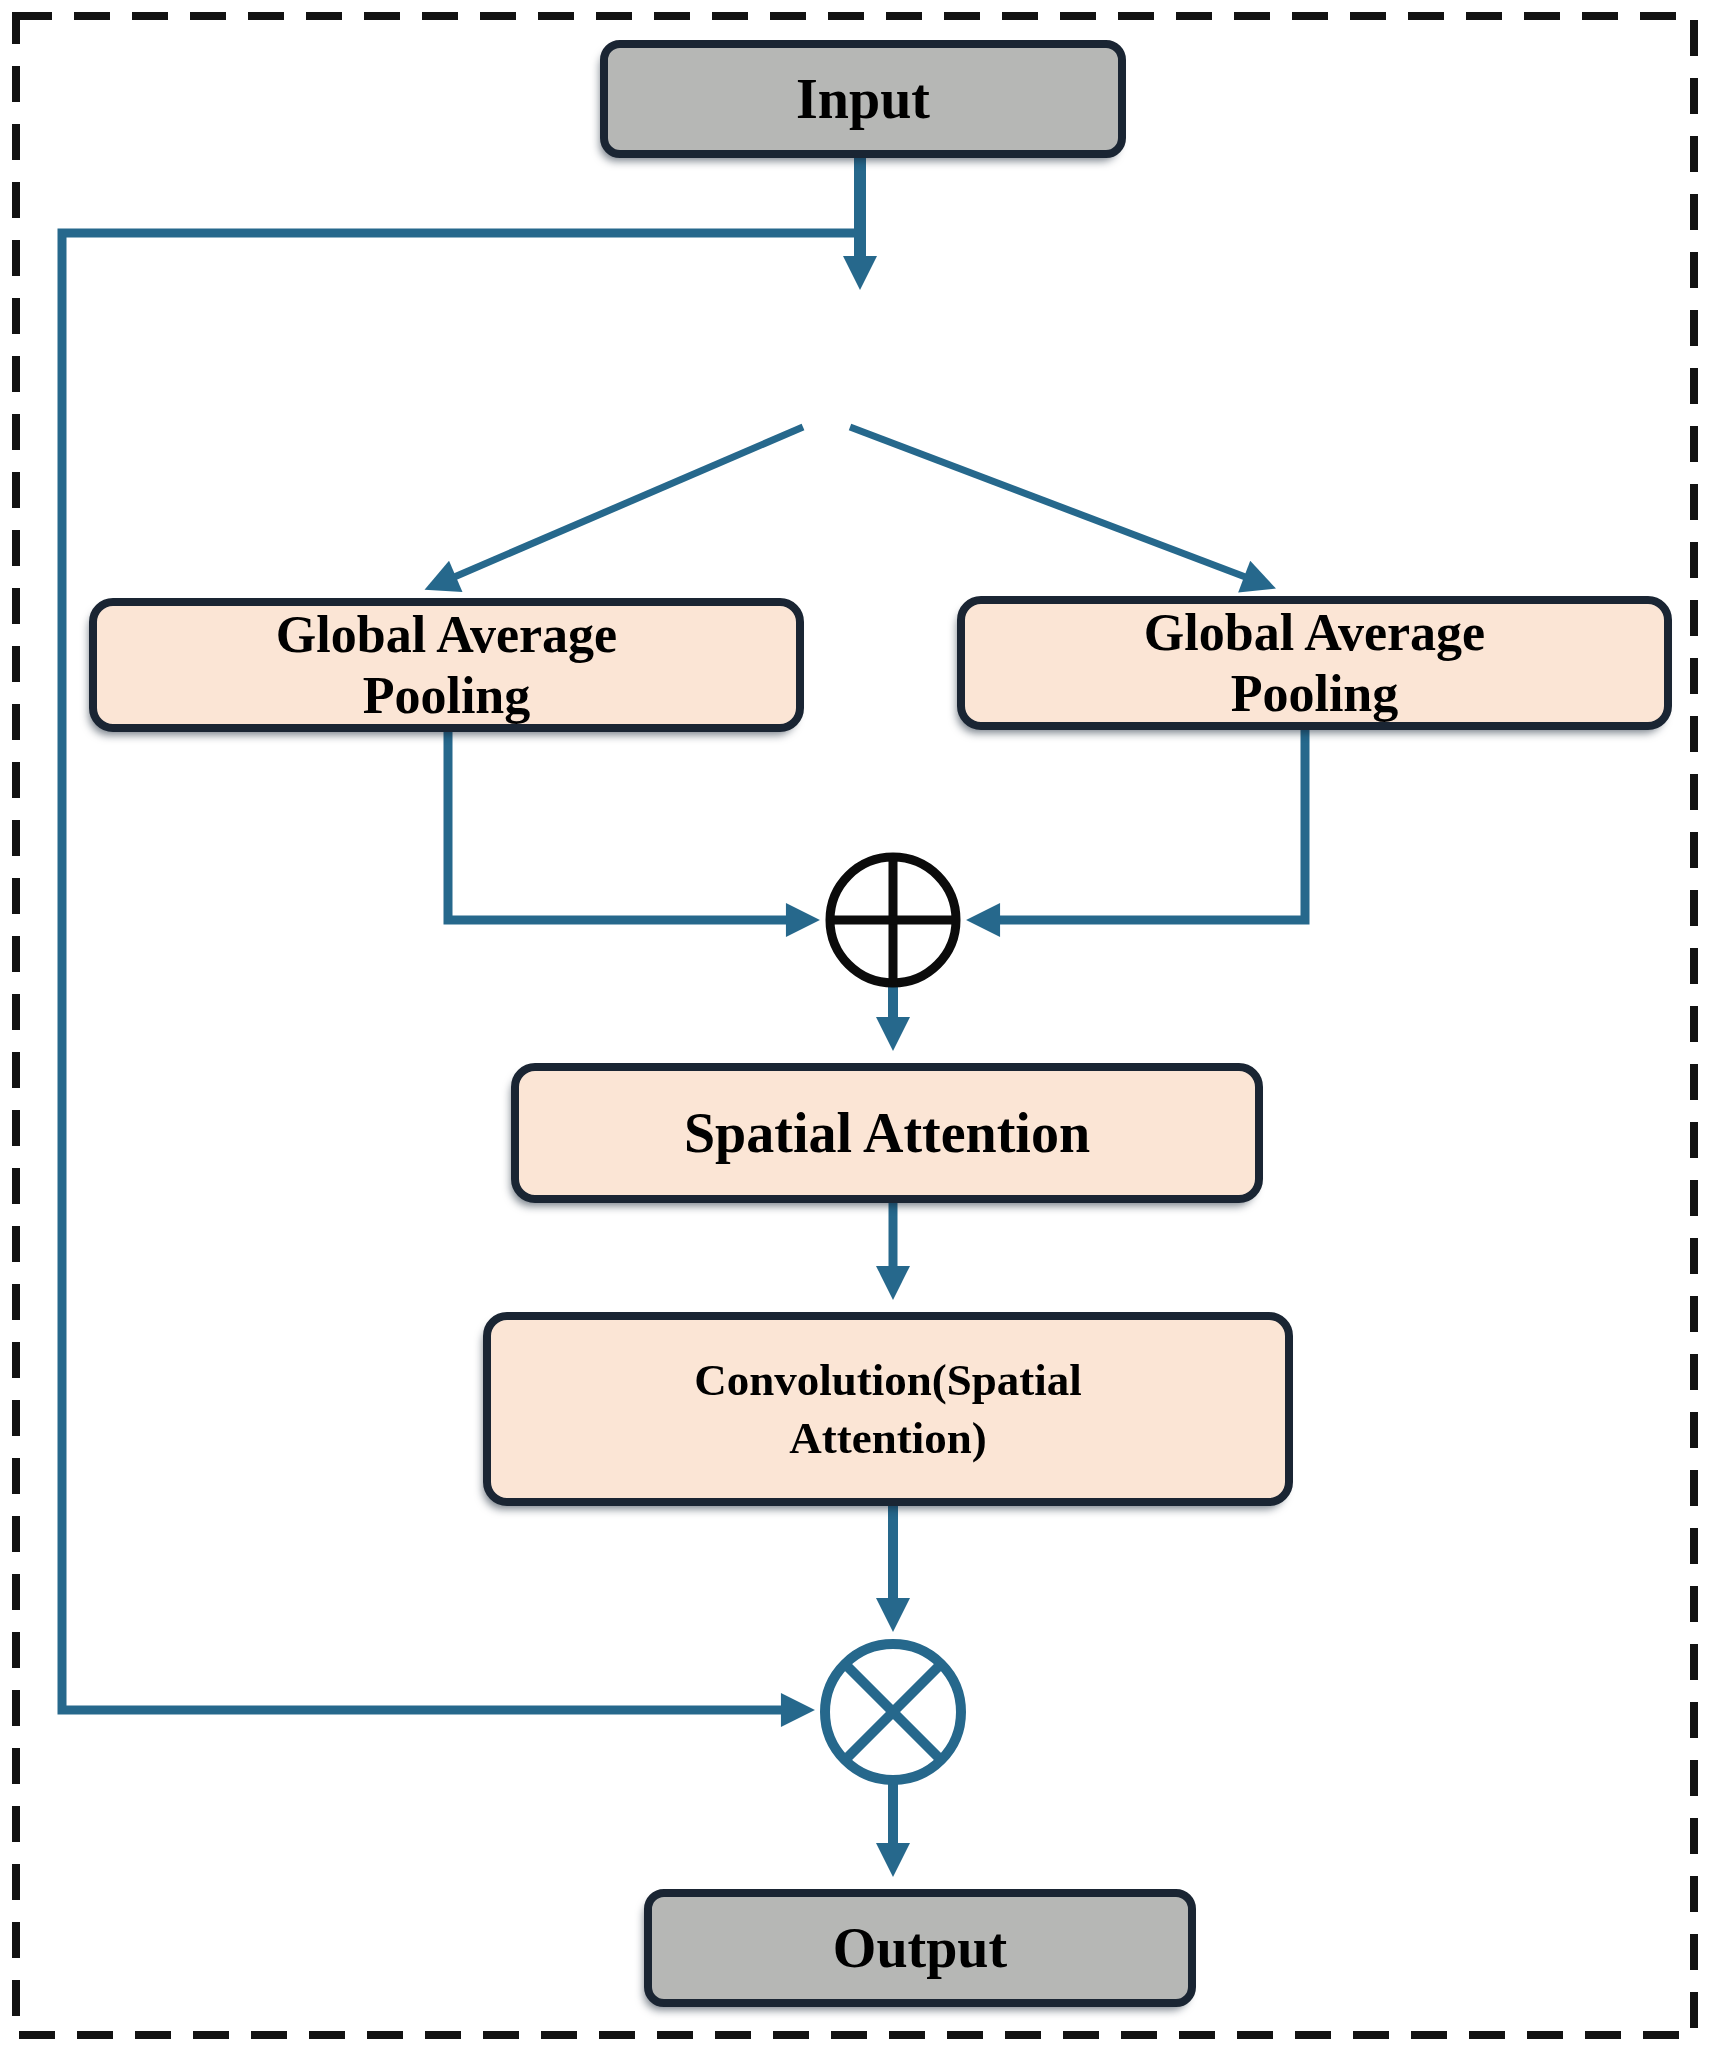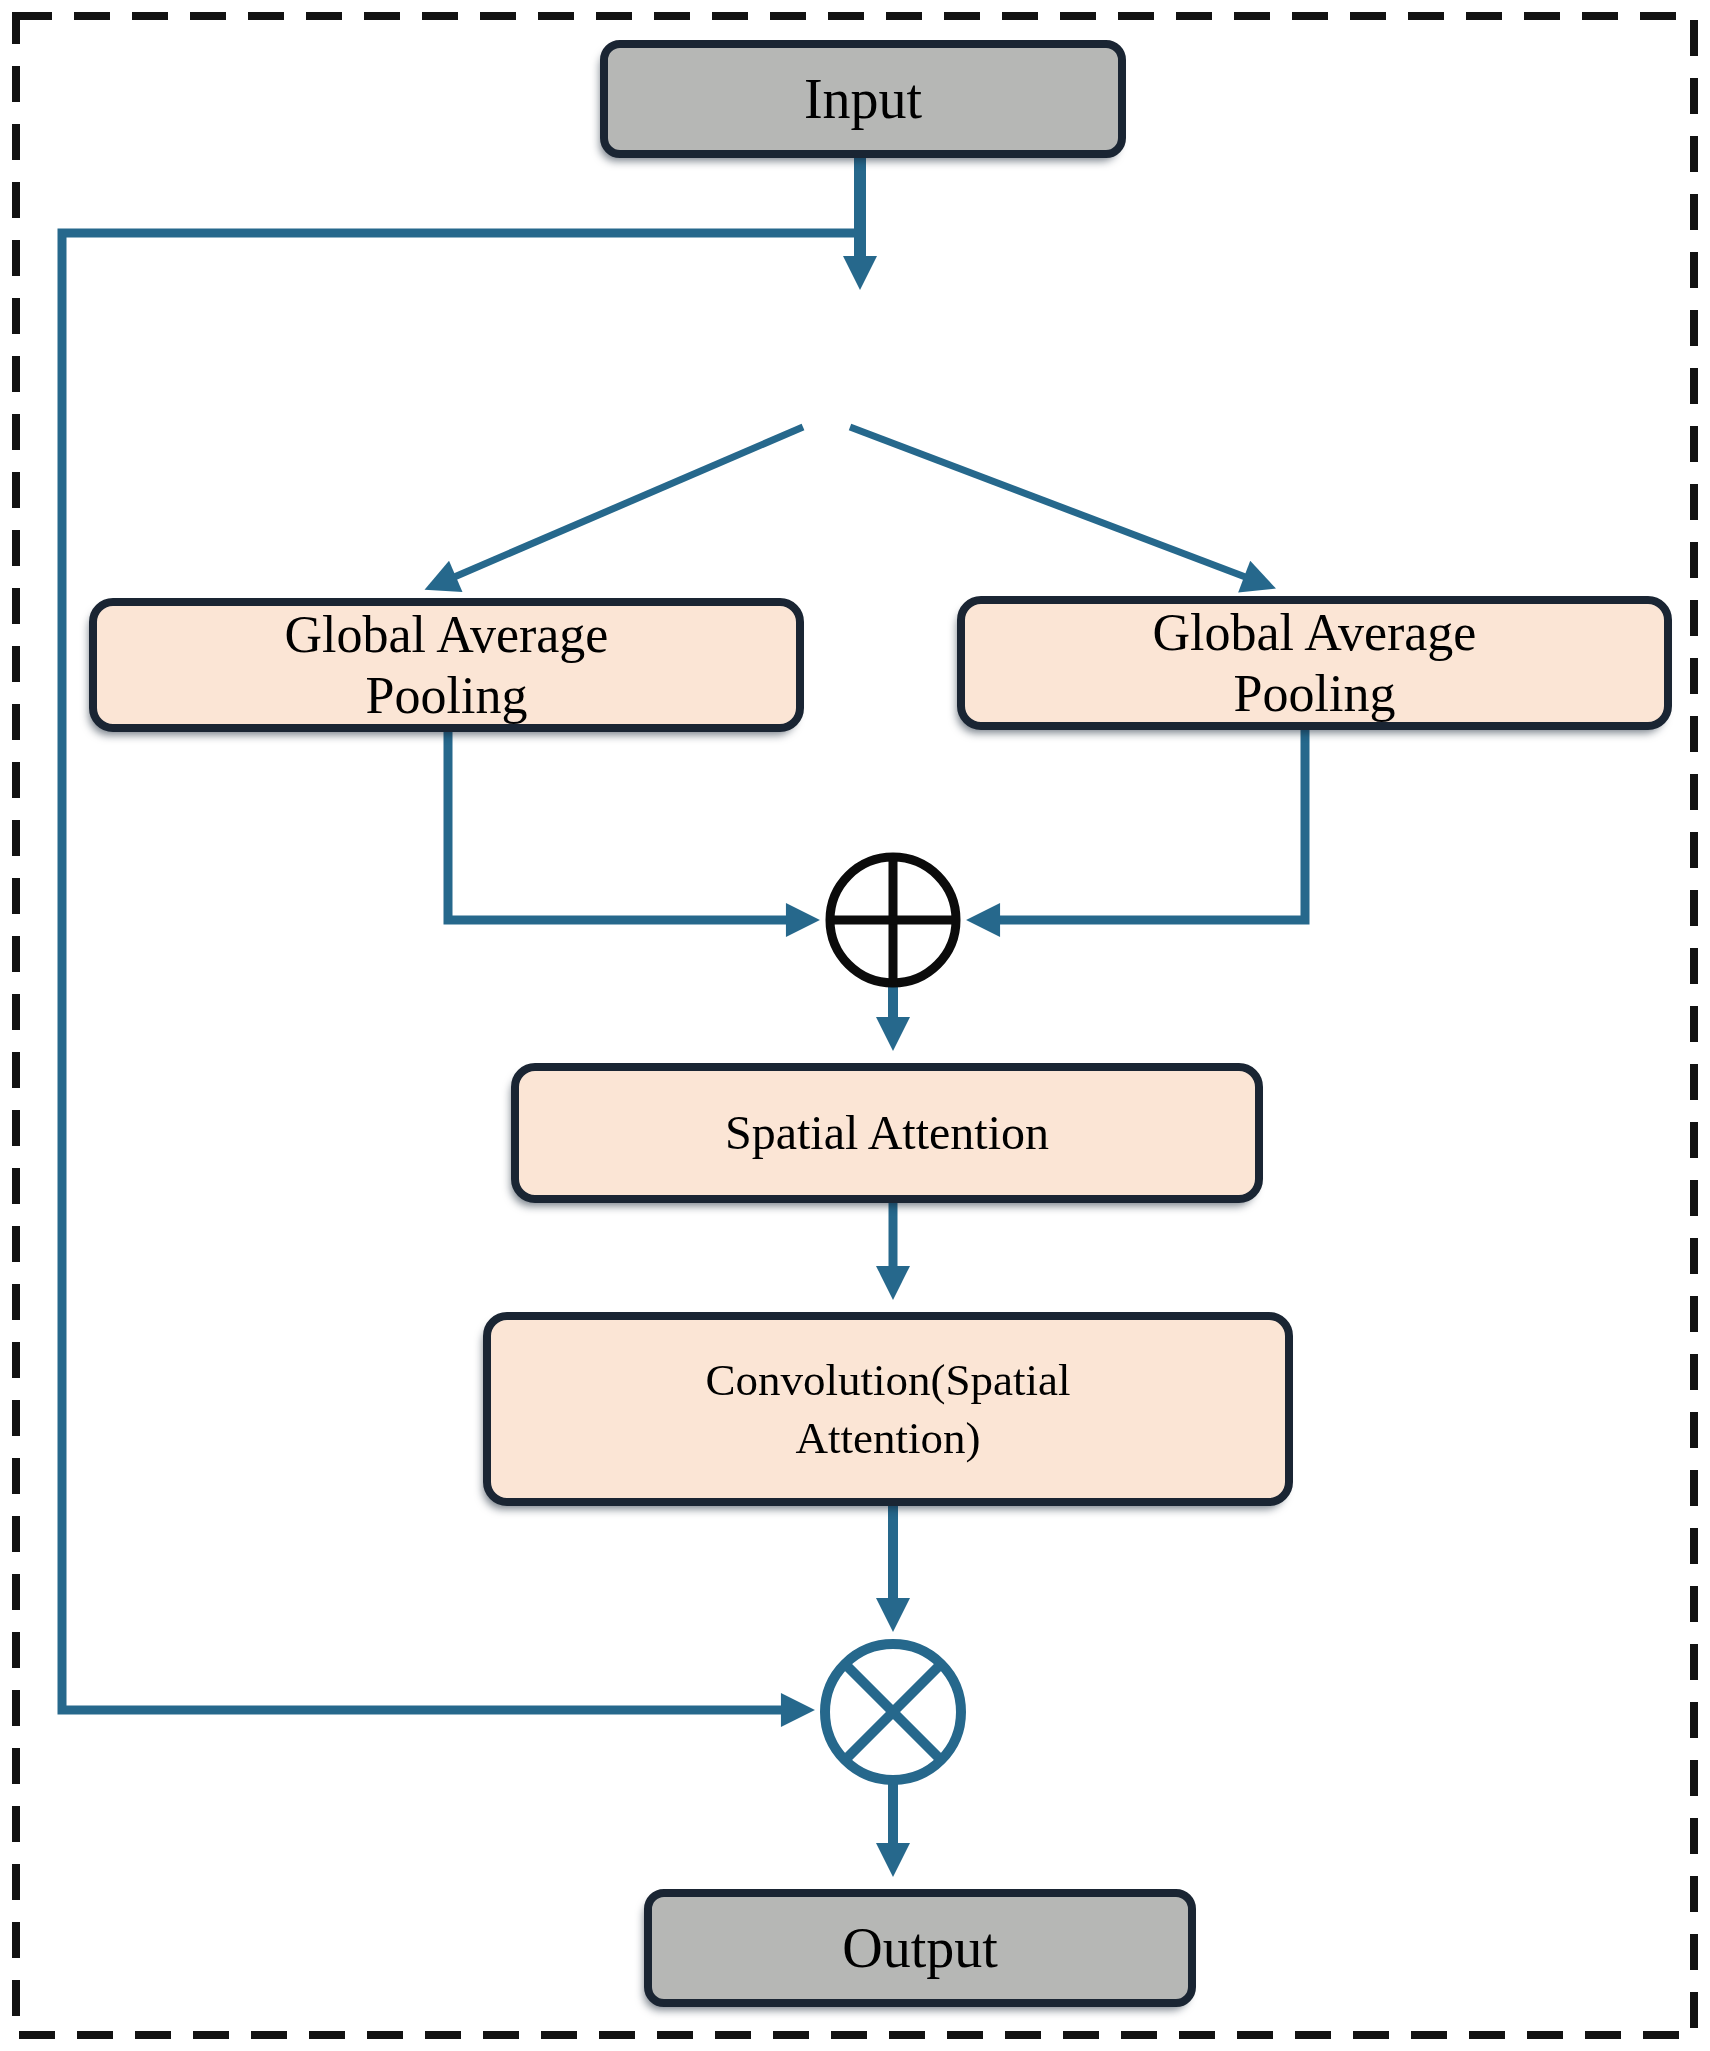--- a/index.html
+++ b/index.html
@@ -22,30 +22,30 @@
     font-family:"Liberation Serif","DejaVu Serif",serif;
   }
   svg.connectors{position:absolute;left:0;top:0;width:1710px;height:2051px;}
   .conn{stroke:var(--c-connector);fill:none;}
   .node{
     position:absolute;box-sizing:border-box;
     border:8px solid var(--c-node-border);
     border-radius:24px;
     background:var(--c-process-fill);
     display:flex;flex-direction:column;align-items:center;justify-content:center;
-    text-align:center;font-weight:normal;color:#000;
+    text-align:center;font-weight:bold;color:#000;
     box-shadow:-4px 7px 8px -4px rgba(12,28,44,.55);
     line-height:1.18;
   }
   .io{background:var(--c-io-fill);border-radius:20px;}
   .n-input        {left:600px;top:40px;  width:526px;height:118px;font-size:56px;}
   .n-chanel       {left:507px;top:300px; width:725px;height:125px;font-size:56px;}
   .n-gap-left     {left:89px; top:598px; width:715px;height:134px;font-size:52px;}
   .n-gap-right    {left:957px;top:596px; width:715px;height:134px;font-size:52px;}
-  .n-spatial      {left:511px;top:1063px;width:752px;height:140px;font-size:48px;}
+  .n-spatial      {left:511px;top:1063px;width:752px;height:140px;font-size:56px;}
   .n-conv         {left:483px;top:1312px;width:810px;height:194px;font-size:45px;line-height:1.3;}
   .n-output       {left:644px;top:1889px;width:552px;height:118px;font-size:56px;}
 </style>
 </head>
 <body>
 
 <div class="canvas">
 
   <svg class="connectors" viewBox="0 0 1710 2051">
     <defs>

